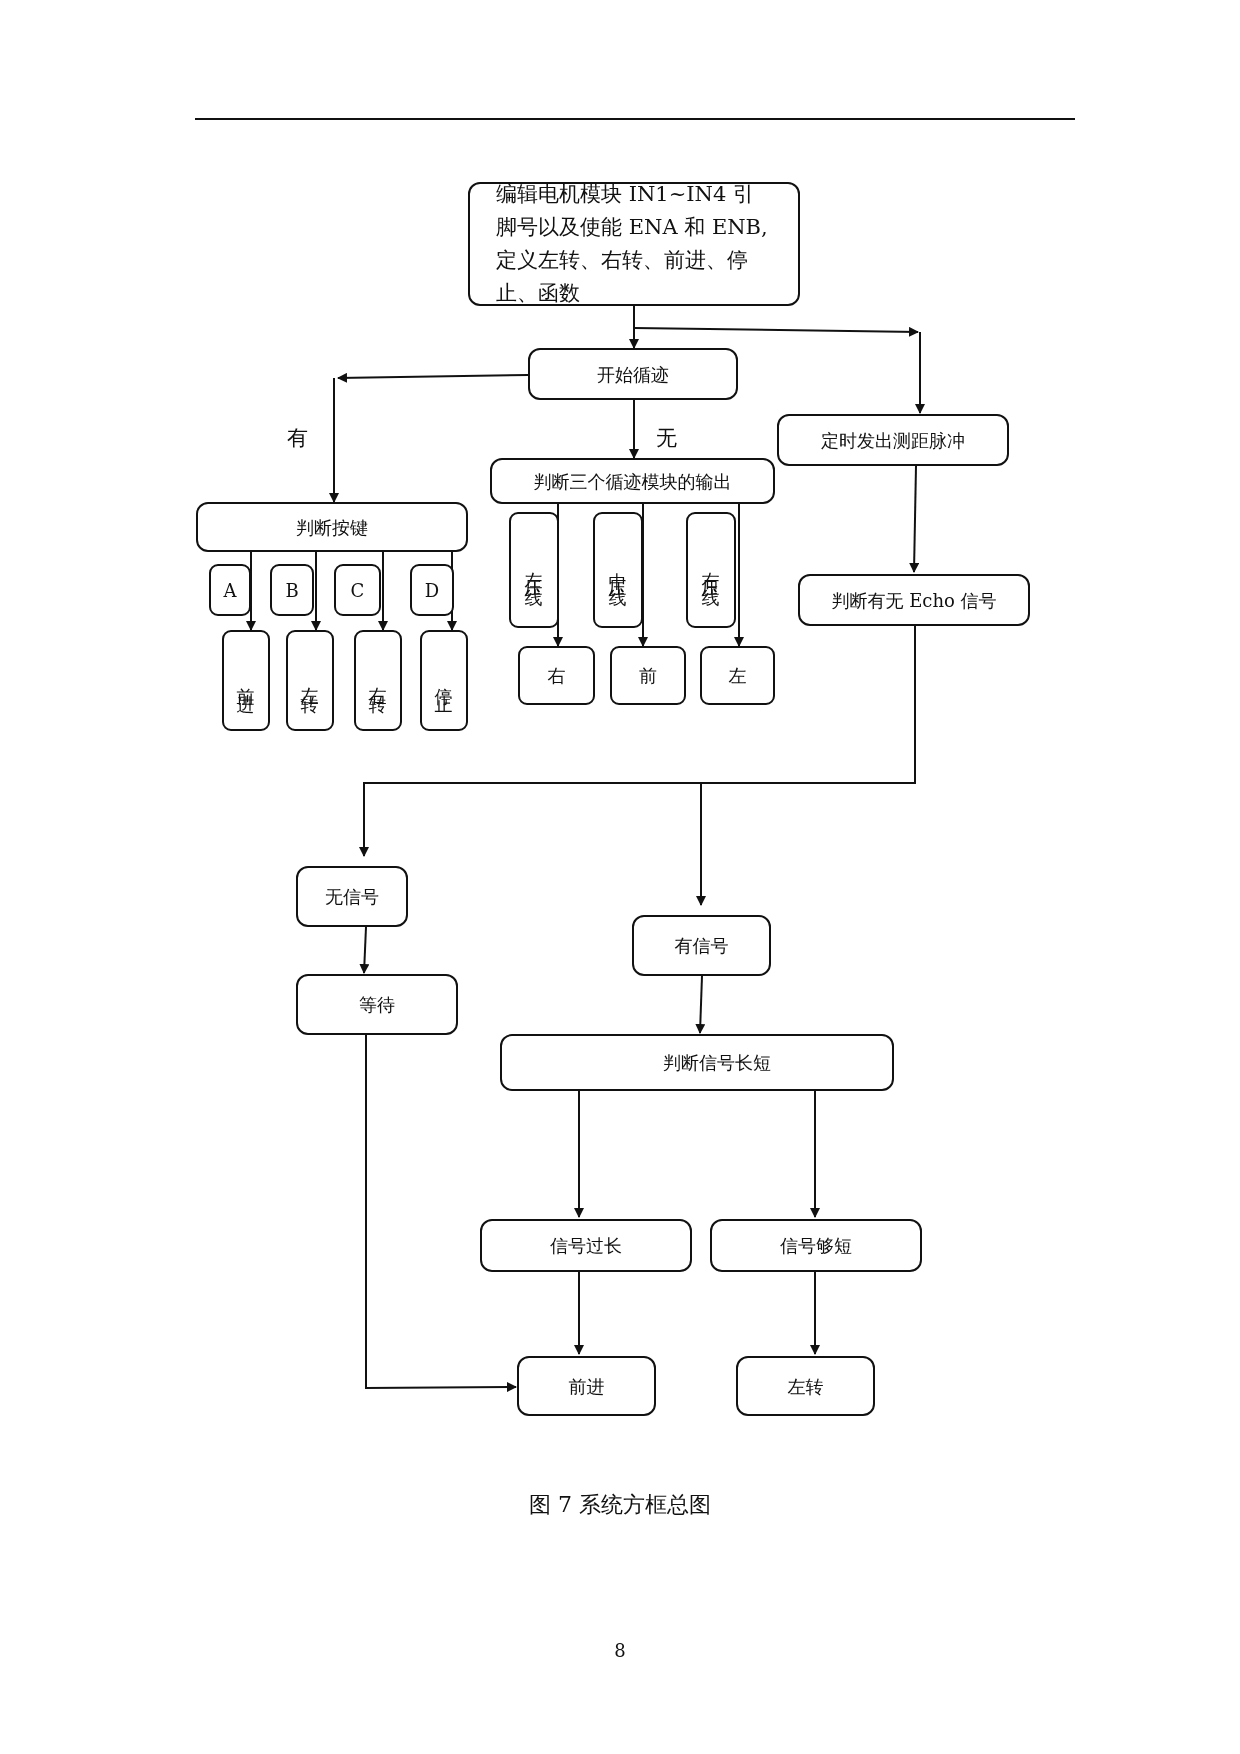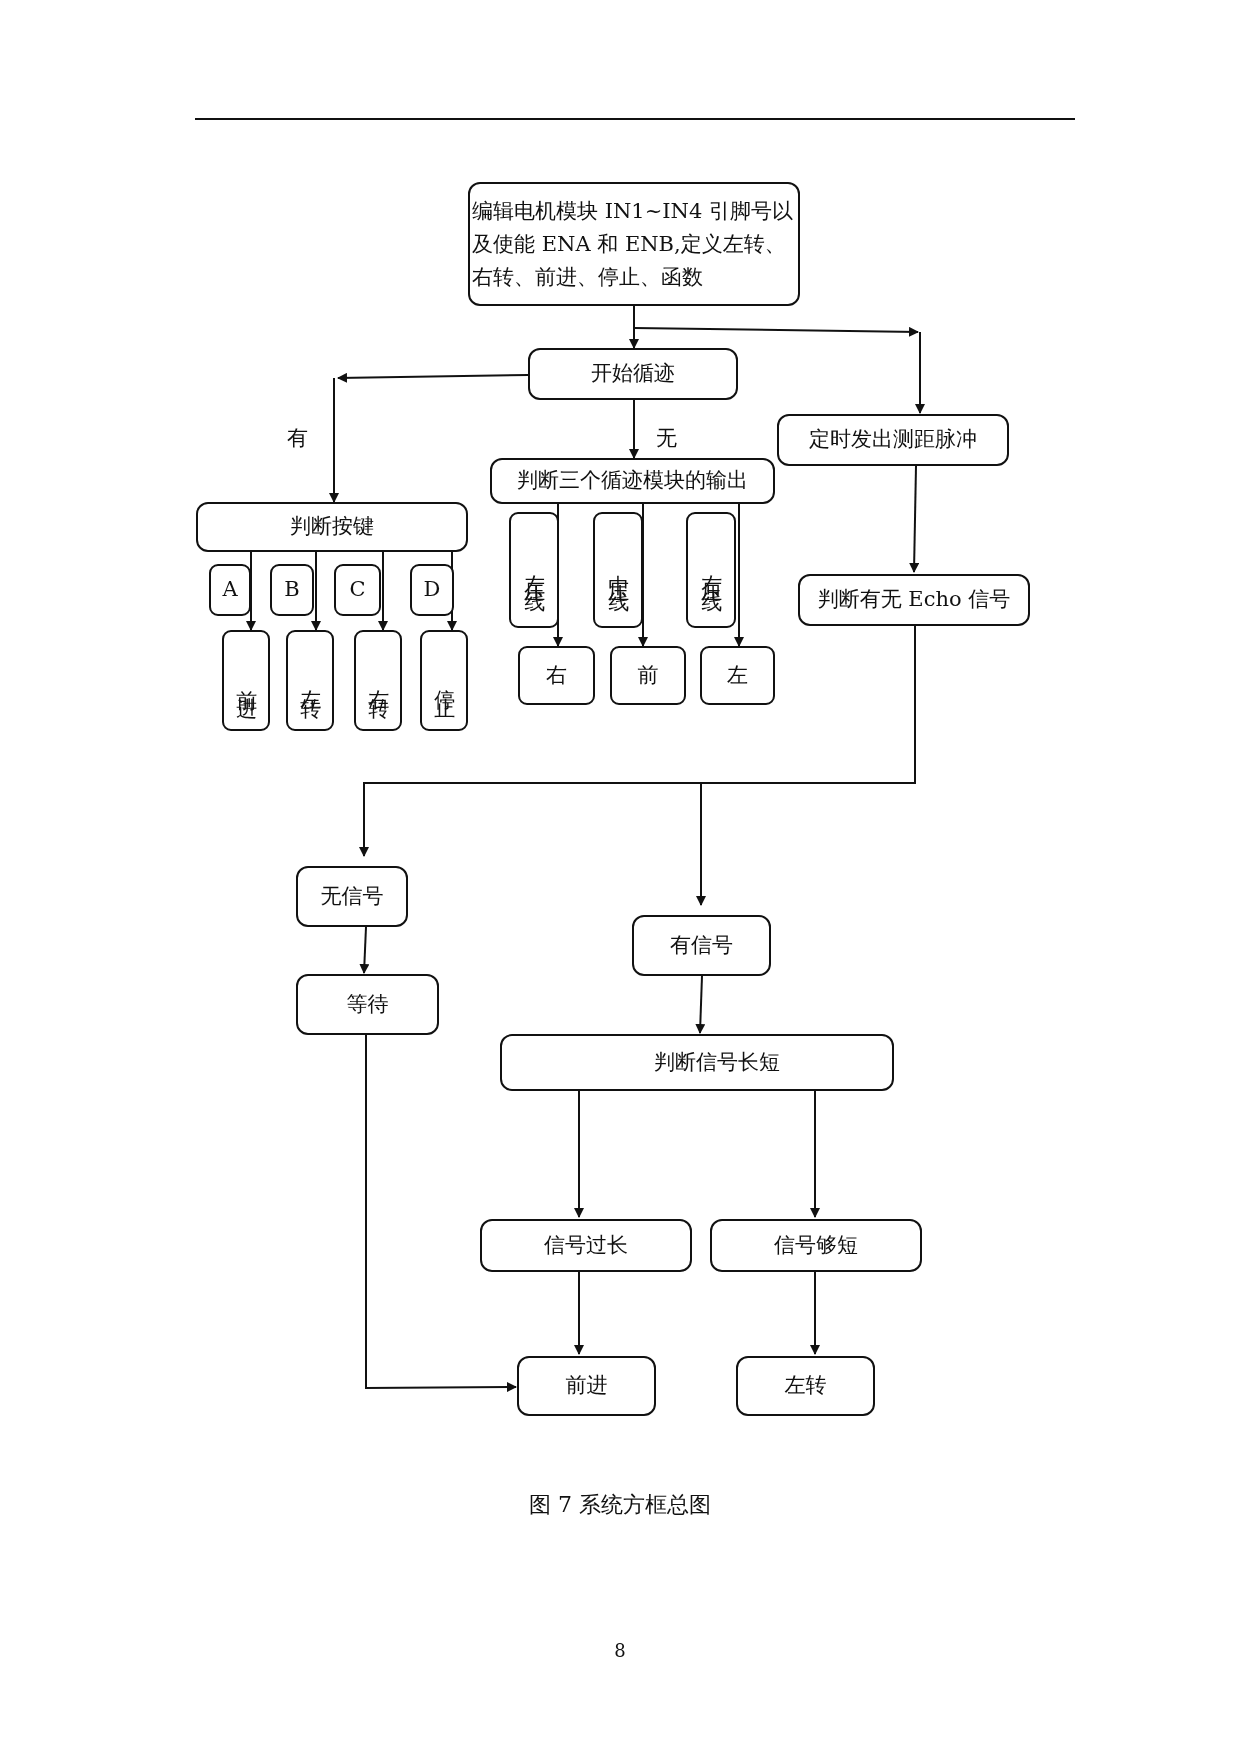--- a/index.html
+++ b/index.html
@@ -2,24 +2,24 @@
 <html><head>
 <meta charset="utf-8">
 <style>
   html,body{margin:0;padding:0;background:#fff;}
   body{width:1240px;height:1754px;position:relative;overflow:hidden;
        font-family:"DejaVu Serif","Liberation Serif",serif;color:#111;}
   .hr{position:absolute;left:195px;top:118px;width:880px;height:2px;background:#111;}
   svg.wires{position:absolute;left:0;top:0;width:1240px;height:1754px;}
   .box{position:absolute;box-sizing:border-box;border:2px solid #111;border-radius:12px;
        background:#fff;display:flex;align-items:center;justify-content:center;
-       font-size:21px;text-align:center;line-height:1.5;}
+       font-size:18px;text-align:center;line-height:1.5;}
   .box.sm{border-radius:9px;}
   .vert{writing-mode:vertical-rl;text-orientation:upright;letter-spacing:8px;}
-  .main-box{padding:8px 2px;text-align:left;line-height:33px;font-size:21px;justify-content:flex-start;}
+  .main-box{padding:8px 26px;text-align:left;line-height:33px;font-size:21px;justify-content:flex-start;}
   .lbl{position:absolute;font-size:21px;}
   .caption{position:absolute;left:0;width:1240px;top:1490px;text-align:center;font-size:22px;}
   .pageno{position:absolute;left:0;width:1240px;top:1640px;text-align:center;font-size:18px;}
 </style>
 </head>
 <body>
 
 <div class="hr"></div>
 
 <svg class="wires" viewBox="0 0 1240 1754">
@@ -139,21 +139,21 @@
   </div>
 
 <div class="box" style="left:798px;top:574px;width:232px;height:52px;">
   <span>判断有无 Echo 信号</span>
 </div>
 
 <div class="box" style="left:296px;top:866px;width:112px;height:61px;">
   <span>无信号</span>
 </div>
 
-<div class="box" style="left:296px;top:974px;width:143px;height:61px;">
+<div class="box" style="left:296px;top:974px;width:162px;height:61px;">
   <span>等待</span>
 </div>
 
 <div class="box" style="left:632px;top:915px;width:139px;height:61px;">
   <span>有信号</span>
 </div>
 
 <div class="box" style="left:500px;top:1034px;width:394px;height:57px;padding-left:40px;">
   <span>判断信号长短</span>
 </div>

